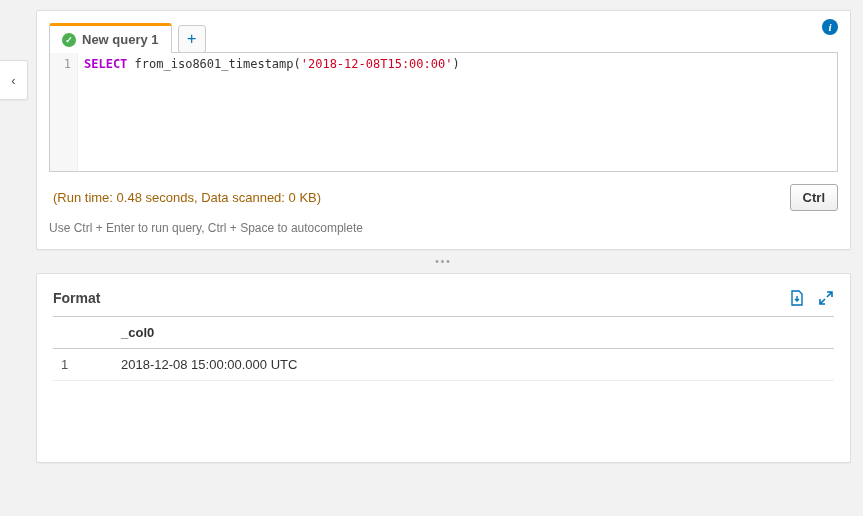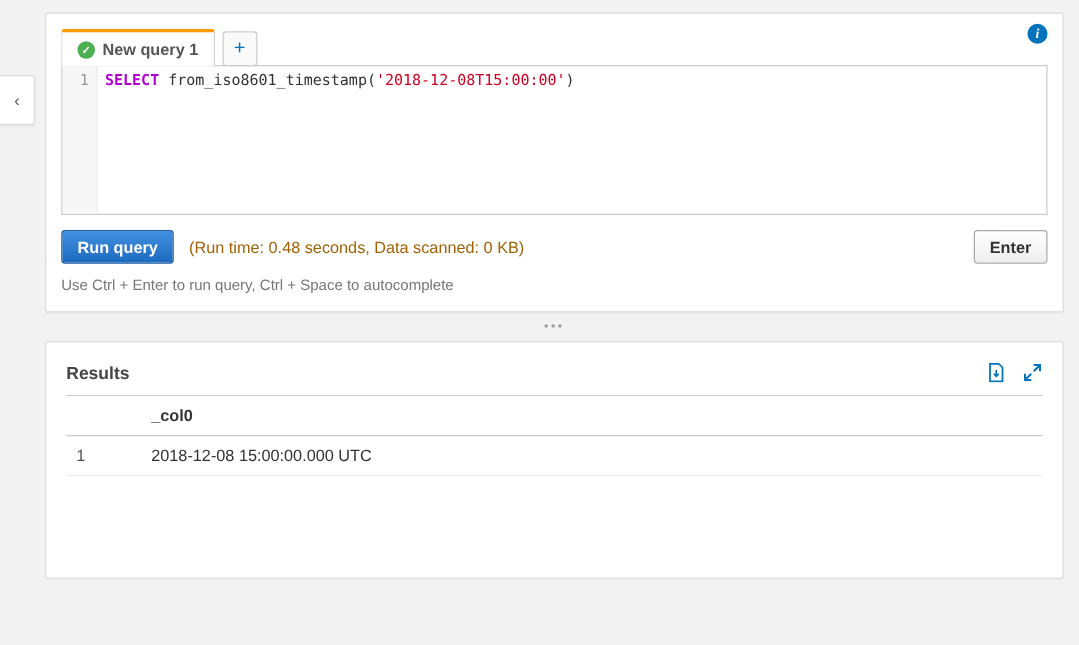--- a/index.html
+++ b/index.html
@@ -232,36 +232,35 @@
     </div>
 
     <div class="editor-wrap">
       <div class="gutter">
         <span>1</span>
       </div>
       <div class="code"><span class="kw">SELECT</span><span class="fn"> from_iso8601_timestamp(</span><span class="str">'2018-12-08T15:00:00'</span><span class="fn">)</span></div>
     </div>
 
     <div class="toolbar">
-      <button class="btn btn-primary">Run query</button>
       <span class="stats">(Run time: 0.48 seconds, Data scanned: 0 KB)</span>
       <span class="spacer"></span>
-      <button class="btn">Enter</button>
+      <button class="btn">Ctrl</button>
     </div>
 
     <div class="hint">Use Ctrl + Enter to run query, Ctrl + Space to autocomplete</div>
   </div>
 
   <div class="grab">
     <span>•••</span>
   </div>
 
   <div class="panel results-panel">
     <div class="results-head">
-      <span class="results-title">Results</span>
+      <span class="results-title">Format</span>
       <span class="res-icon">
         <svg width="14" height="16" viewBox="0 0 14 16">
             <path fill="none" stroke="#0073bb" stroke-width="1.4" d="M2 1h7l3 3v11H2z"></path>
             <path fill="none" stroke="#0073bb" stroke-width="1.4" d="M7 6v5m-2-2 2 2 2-2"></path>
           </svg>
       </span>
       <span class="res-icon">
         <svg width="16" height="16" viewBox="0 0 16 16">
             <path fill="none" stroke="#0073bb" stroke-width="1.6" d="M9 2h5v5M7 14H2V9M14 2l-5 5M2 14l5-5"></path>
           </svg>

